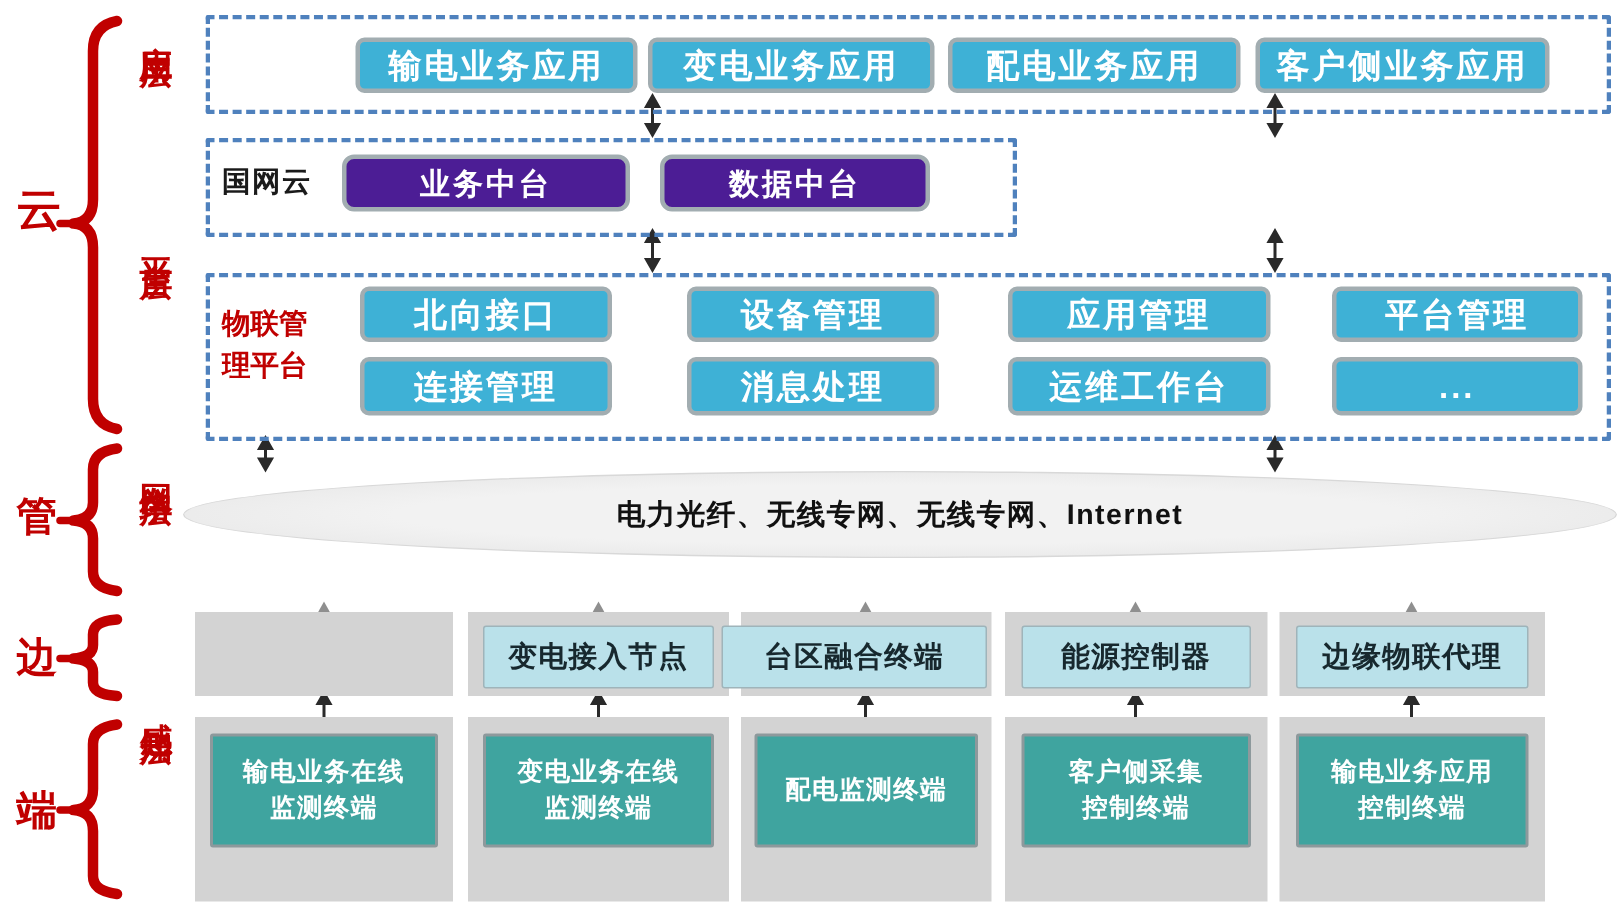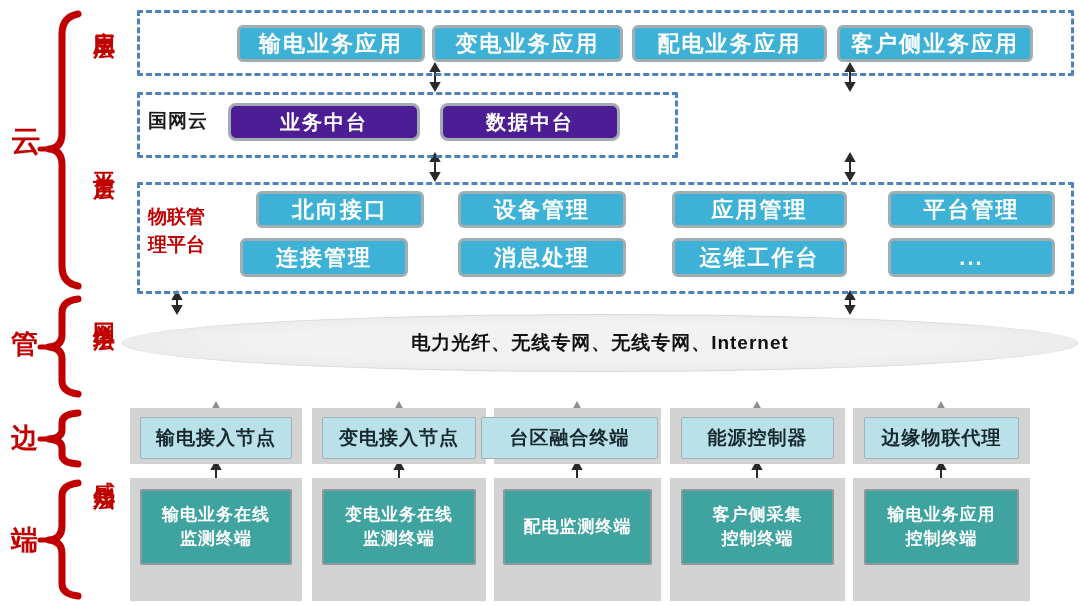--- a/index.html
+++ b/index.html
@@ -112,38 +112,37 @@
   <div class="bbox" style="left:632px;top:25px;width:195px;height:37px;">配电业务应用</div>
   <div class="bbox" style="left:837px;top:25px;width:196px;height:37px;">客户侧业务应用</div>
 
   <div class="frame" style="left:137px;top:92px;width:535px;height:60px;"></div>
   <div class="cloudlabel">国网云</div>
   <div class="mtbox" style="left:228px;top:103px;width:192px;height:38px;">业务中台</div>
   <div class="mtbox" style="left:440px;top:103px;width:180px;height:38px;">数据中台</div>
 
   <div class="frame" style="left:137px;top:182px;width:931px;height:106px;"></div>
   <div class="iotlabel">物联管理平台</div>
-  <div class="bbox" style="left:256px;top:191px;width:168px;height:37px;">北向接口</div>
+  <div class="bbox" style="left:240px;top:191px;width:168px;height:37px;">北向接口</div>
   <div class="bbox" style="left:458px;top:191px;width:168px;height:37px;">设备管理</div>
   <div class="bbox" style="left:672px;top:191px;width:175px;height:37px;">应用管理</div>
   <div class="bbox" style="left:888px;top:191px;width:167px;height:37px;">平台管理</div>
   <div class="bbox" style="left:240px;top:238px;width:168px;height:39px;">连接管理</div>
   <div class="bbox" style="left:458px;top:238px;width:168px;height:39px;">消息处理</div>
   <div class="bbox" style="left:672px;top:238px;width:175px;height:39px;">运维工作台</div>
   <div class="bbox" style="left:888px;top:238px;width:167px;height:39px;">...</div>
 
   <div class="ellipse">电力光纤、无线专网、无线专网、Internet</div>
 
   <div class="strip" style="left:130px;top:408px;width:172px;height:56px;"></div>
   <div class="strip" style="left:312px;top:408px;width:174px;height:56px;"></div>
   <div class="strip" style="left:494px;top:408px;width:167px;height:56px;"></div>
   <div class="strip" style="left:670px;top:408px;width:175px;height:56px;"></div>
   <div class="strip" style="left:853px;top:408px;width:177px;height:56px;"></div>
 
-  <div class="ebox" style="left:140px;top:417px;width:152px;height:42px;">输电接入节点</div>
   <div class="ebox" style="left:322px;top:417px;width:154px;height:42px;">变电接入节点</div>
   <div class="ebox" style="left:481px;top:417px;width:177px;height:42px;">台区融合终端</div>
   <div class="ebox" style="left:681px;top:417px;width:153px;height:42px;">能源控制器</div>
   <div class="ebox" style="left:864px;top:417px;width:155px;height:42px;">边缘物联代理</div>
 
   <div class="strip" style="left:130px;top:478px;width:172px;height:123px;"></div>
   <div class="strip" style="left:312px;top:478px;width:174px;height:123px;"></div>
   <div class="strip" style="left:494px;top:478px;width:167px;height:123px;"></div>
   <div class="strip" style="left:670px;top:478px;width:175px;height:123px;"></div>
   <div class="strip" style="left:853px;top:478px;width:177px;height:123px;"></div>

